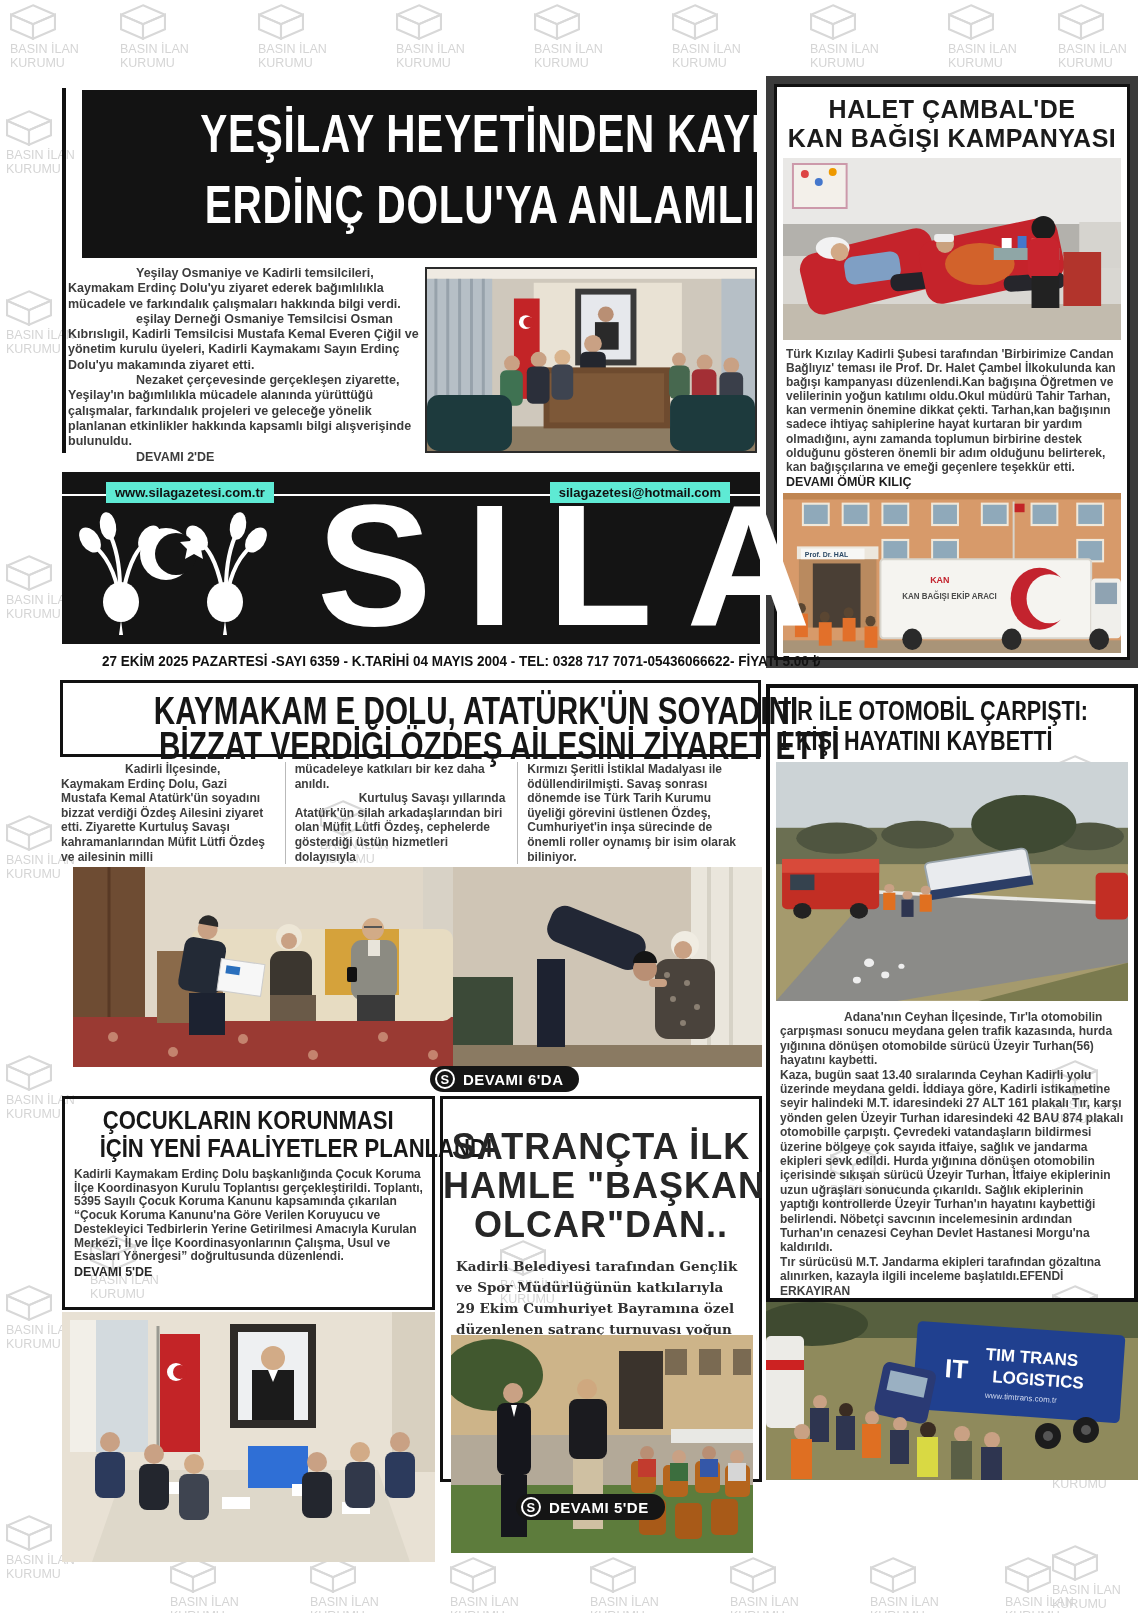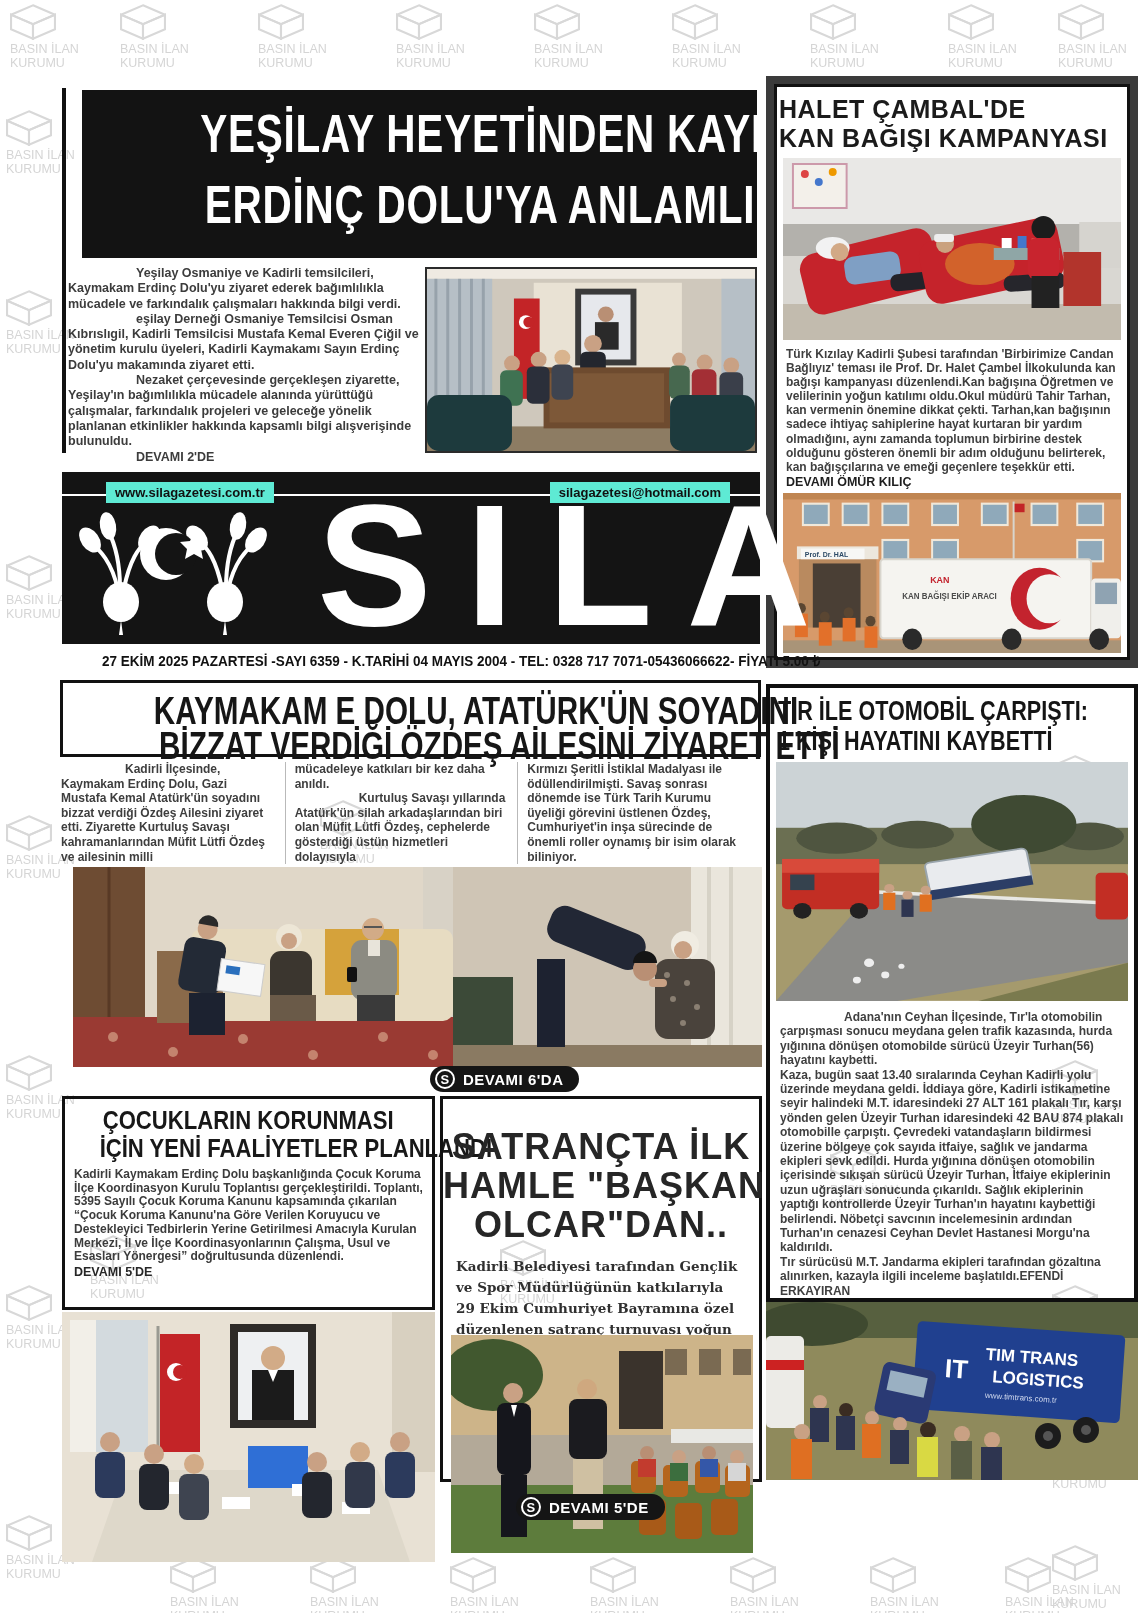--- a/index.html
+++ b/index.html
@@ -20,21 +20,21 @@
   .yes-body{position:absolute;left:68px;top:266px;width:354px;font-size:12.5px;font-weight:bold;color:#3c3c3c;line-height:15.3px;text-align:left}
   .yes-body p{text-indent:68px}
   
   .photo{position:absolute;overflow:hidden}
   .photo svg{width:100%;height:100%;display:block}
   svg text{font-family:"Liberation Sans",sans-serif}
   .ph-border{border:2px solid #2b2b2b}
   
   .tr-frame{position:absolute;left:766px;top:76px;width:372px;height:592px;background:#3b3b3b;padding:8px}
   .tr-inner{width:100%;height:100%;background:#fff;border:3px solid #111;display:flex;flex-direction:column}
-  .tr-headline{padding:8px 2px 2px;font-weight:bold;font-size:25px;line-height:1.16;color:#1b1b1b;letter-spacing:.5px}
+  .tr-headline{padding:8px 2px 2px;text-align:center;font-weight:bold;font-size:25px;line-height:1.16;color:#1b1b1b;letter-spacing:.5px}
   .tr-photo1{height:182px;margin:3px 6px 2px;position:relative}
   .tr-photo2{flex:1;margin:4px 6px 4px;position:relative}
   .tr-body{padding:5px 9px 0;font-size:12px;line-height:14.1px;font-weight:bold;color:#3f3f3f;text-align:left}
   .tr-byline{padding:1px 9px 0;font-size:12.5px;font-weight:bold;color:#1e1e1e;text-align:left}
   
   .mast-black{position:absolute;left:62px;top:472px;width:698px;height:172px;background:#141414}
   .mast-hairline{position:absolute;left:0;right:0;top:22px;height:2px;background:#fff}
   .mast-label{position:absolute;top:10px;background:#5eead4;color:#111;font-size:13px;font-weight:bold;padding:3px 9px;white-space:nowrap}
   .mast-title{position:absolute;left:255px;top:18px;width:440px;color:#fff;font-weight:bold;font-size:172px;line-height:150px;letter-spacing:34px;white-space:nowrap}
   .mast-logo{position:absolute;left:16px;top:30px;width:190px;height:134px}

